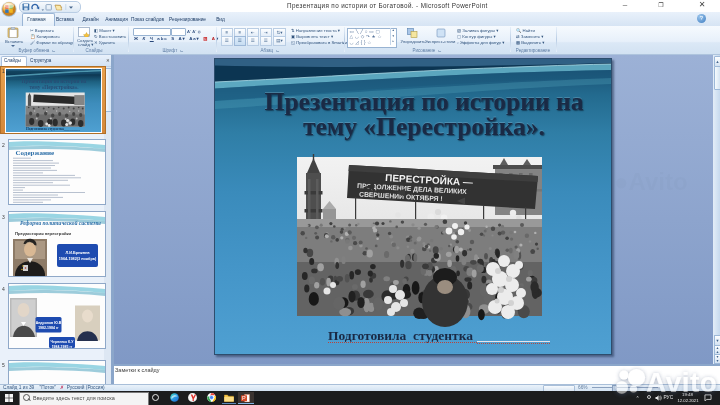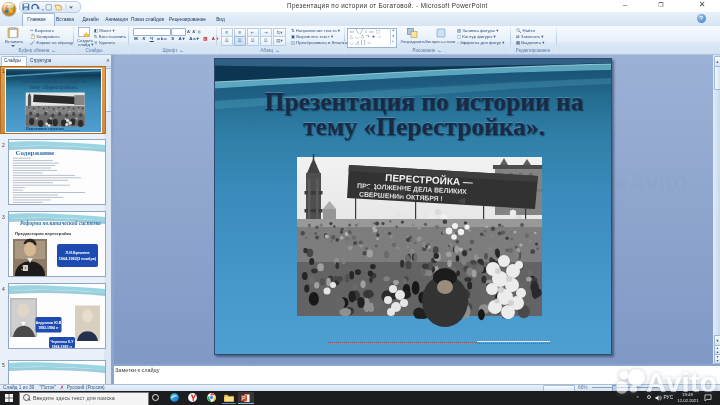--- a/index.html
+++ b/index.html
@@ -775,20 +775,21 @@
           <g fill="#f0f0f0">
             <circle cx="152" cy="74" r="3.4"></circle>
               <circle cx="158" cy="69" r="3"></circle>
               <circle cx="164" cy="75" r="3.2"></circle>
             <circle cx="157" cy="80" r="2.8"></circle>
               <circle cx="170" cy="70" r="2.6"></circle>
           </g>
         </g>
       </svg>
       <div class="abs" style="left:11px;top:30px;width:396px;text-align:center;font-family:'Liberation Serif',serif;font-weight:bold;font-size:25.5px;line-height:25px;color:#1a2a45;text-shadow:0.8px 1px 1.3px rgba(8,22,40,0.6),0 -0.6px 0.4px rgba(180,220,240,0.25);">Презентация по истории на<br>тему «Перестройка».</div>
+      <div class="abs" style="left:113px;top:269.5px;font-family:'Liberation Serif',serif;font-weight:bold;font-size:13.5px;color:#1a2a45;">Подготовила&nbsp; студентка</div>
       <div class="abs" style="left:262px;top:282.3px;width:73px;height:1.4px;background:#e8e3ea;"></div>
       <div class="abs" style="left:113px;top:282.6px;width:149px;height:1px;border-bottom:1.2px dotted #b8433a;"></div>
       <div class="abs" style="left:262px;top:283.2px;width:73px;height:1px;border-bottom:1.4px dotted #b04a42;"></div>
     </div>
 
     <div id="vscroll" class="abs"></div>
     <div class="abs" style="left:713.5px;top:1px;width:6px;height:9px;background:linear-gradient(#fdfeff,#d4e2f2);border:0.5px solid #9db8d8;border-radius:1px;font-size:4px;color:#44668e;text-align:center;line-height:9px;">▲</div>
     <div class="abs" style="left:713.5px;top:11px;width:6px;height:22px;background:linear-gradient(90deg,#f6fafd,#cfe0f1);border:0.5px solid #9db8d8;border-radius:1px;"></div>
     <div class="abs" style="left:713.5px;top:280px;width:6px;height:9px;background:linear-gradient(#fdfeff,#d4e2f2);border:0.5px solid #9db8d8;font-size:4px;color:#44668e;text-align:center;line-height:9px;">▼</div>
     <div class="abs" style="left:713.5px;top:290px;width:6px;height:8px;background:linear-gradient(#fdfeff,#d4e2f2);border:0.5px solid #9db8d8;font-size:3.5px;color:#44668e;text-align:center;line-height:4px;">▲<br>▲</div>

